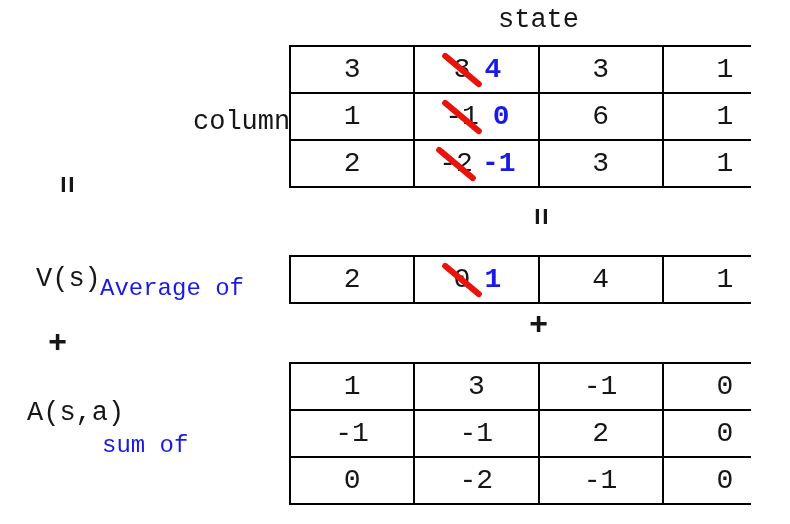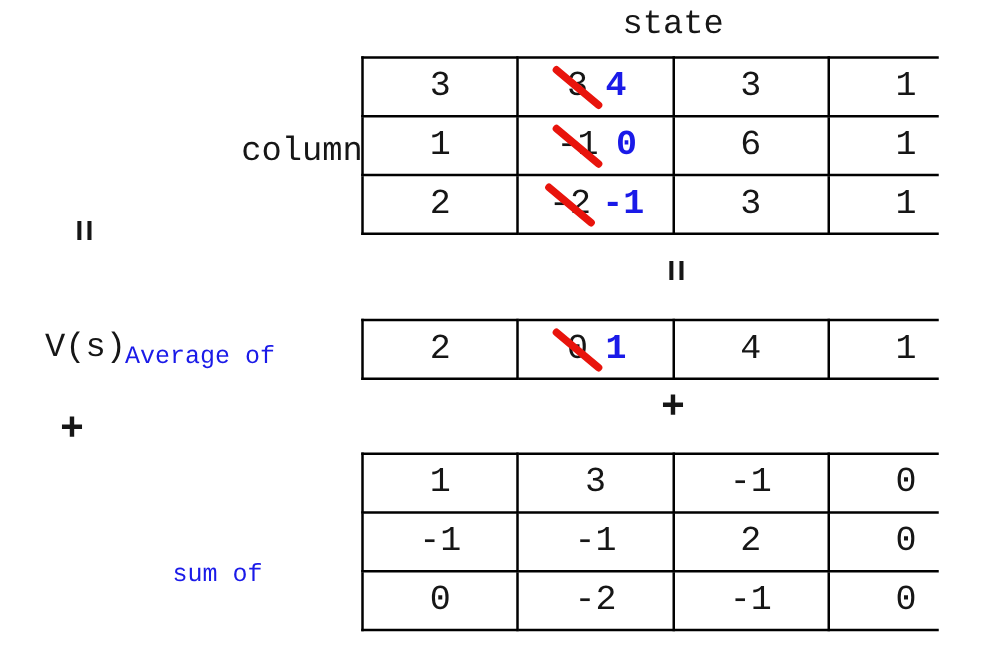--- a/index.html
+++ b/index.html
@@ -12,21 +12,21 @@
   html,body{margin:0;padding:0;background:var(--bg);}
   .stage{
     position:relative;
     width:751px;height:524px;
     background:var(--bg);
     font-family:Liberation Mono, monospace;
     color:var(--text);
     overflow:hidden;
   }
   .lbl{position:absolute;font-size:27px;line-height:1.1;color:var(--text);white-space:nowrap;}
-  .note{position:absolute;font-size:20px;line-height:1.32;color:var(--blue);white-space:nowrap;}
+  .note{position:absolute;font-size:24px;line-height:1.32;color:var(--blue);white-space:nowrap;}
   .centered-band{position:absolute;left:289px;width:499px;text-align:center;}
   .rot-eq{display:inline-block;transform:rotate(90deg);font-weight:700;font-size:30px;}
   .plus{font-size:32px;font-weight:600;}
   table.tbl{
     position:absolute;left:289px;
     border-collapse:collapse;table-layout:fixed;
     width:499px;
   }
   table.tbl td{
     border:2px solid var(--border);
@@ -49,25 +49,26 @@
 <body>
 
 <div class="stage">
 
   <div class="lbl centered-band" style="top:6px;">state</div>
   <div class="lbl" style="left:193px;top:108px;">column</div>
 
   <div class="lbl" style="left:46px;top:168px;width:36px;text-align:center;"><span class="rot-eq">=</span></div>
   <div class="lbl" style="left:36px;top:265px;">V(s)</div>
   <div class="lbl plus" style="left:48px;top:326px;">+</div>
+  <div class="lbl" style="left:27px;top:399px;">A(s,a)</div>
 
   <div class="note" style="left:100px;top:273px;">
     <div>Average of</div>
   </div>
-  <div class="note" style="left:102px;top:448px;margin-left:36px;">
+  <div class="note" style="left:102px;top:430px;">
     <div>sum of</div>
   </div>
 
   <table class="tbl" style="top:45px;">
     <tbody>
         <tr>
       <td><span>3</span></td>
       <td>
         <div class="composite">
           <span class="struck"><span>3</span><i class="slash"></i></span>

